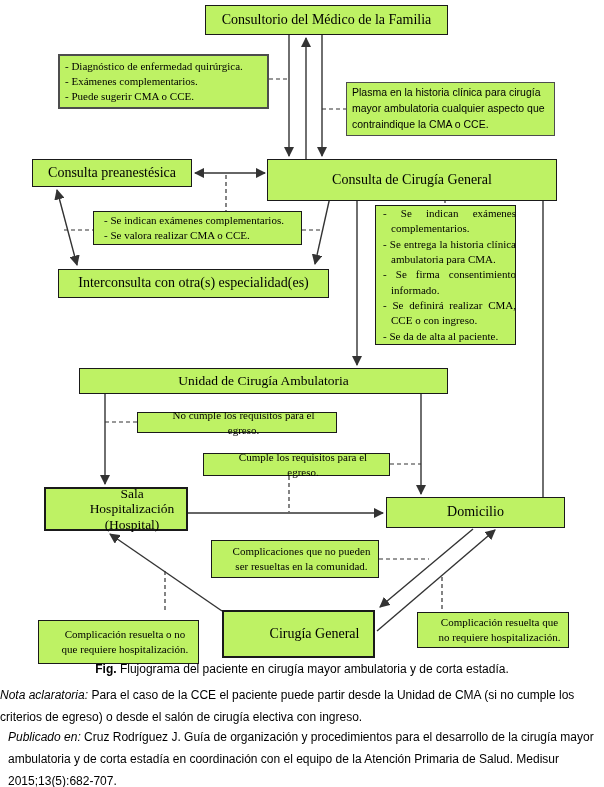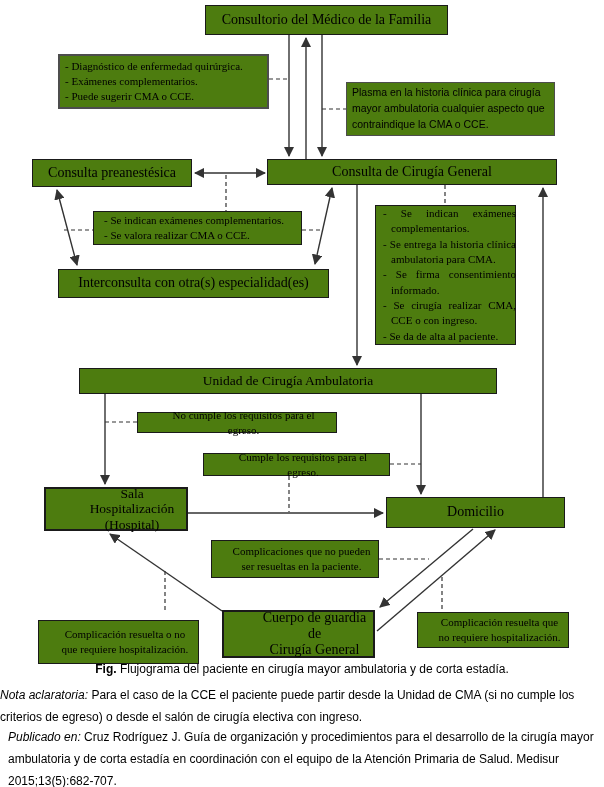--- a/index.html
+++ b/index.html
@@ -1,19 +1,19 @@
 <!DOCTYPE html>
 <html><head>
 <meta charset="utf-8">
 <style>
   html,body{margin:0;padding:0;background:#ffffff;}
   #canvas{position:relative;width:604px;height:787px;background:#ffffff;overflow:hidden;
           font-family:"Liberation Serif","DejaVu Serif",serif;color:#000;}
   #wires{position:absolute;left:0;top:0;width:604px;height:660px;}
-  .box{position:absolute;background:#4d7c0f;border:1px solid #1a1a1a;box-sizing:border-box;
+  .box{position:absolute;background:#bef264;border:1px solid #1a1a1a;box-sizing:border-box;
        display:flex;flex-direction:column;align-items:center;justify-content:center;
        text-align:center;line-height:1.15;}
   .node{font-size:14px;}
   .thick{border-width:2px;padding-left:32px;}
   .note{font-size:11px;align-items:flex-start;justify-content:center;text-align:left;
         padding:3px 5px;line-height:1.35;}
   .note.center{align-items:flex-start;text-align:center;padding-left:18px;}
   .note .ln{width:100%;}
   .hang .ln{padding-left:8px;text-indent:-8px;text-align:justify;}
   .sans{font-family:Liberation Sans, sans-serif;font-size:10.5px;line-height:1.5;}
@@ -70,43 +70,42 @@
   </svg>
 
   <div class="box node" style="left:205px;top:5px;width:243px;height:30px;">
     <span>Consultorio del Médico de la Familia</span>
   </div>
 
   <div class="box node" style="left:32px;top:159px;width:160px;height:28px;">
     <span>Consulta preanestésica</span>
   </div>
 
-  <div class="box node" style="left:267px;top:159px;width:290px;height:26px;">
+  <div class="box node" style="left:267px;top:159px;width:290px;height:42px;">
     <span>Consulta de Cirugía General</span>
   </div>
 
   <div class="box node" style="left:58px;top:269px;width:271px;height:29px;">
     <span>Interconsulta con otra(s) especialidad(es)</span>
   </div>
 
-  <div class="box node" style="left:79px;top:368px;width:418px;height:26px;font-size:13.5px;">
+  <div class="box node" style="left:79px;top:368px;width:369px;height:26px;font-size:13.5px;">
     <span>Unidad de Cirugía Ambulatoria</span>
   </div>
 
   <div class="box node thick" style="left:44px;top:487px;width:144px;height:44px;font-size:13.5px;">
     <span>Sala Hospitalización</span>
     <span>(Hospital)</span>
   </div>
 
   <div class="box node" style="left:386px;top:497px;width:179px;height:31px;">
     <span>Domicilio</span>
   </div>
 
   <div class="box node thick" style="left:222px;top:610px;width:153px;height:48px;">
-    <span>Cuerpo de guardia de</span>
     <span>Cirugía General</span>
   </div>
 
   <div class="box note thick graybrd" style="left:58px;top:54px;width:211px;height:55px;">
     <div class="ln">- Diagnóstico de enfermedad quirúrgica.</div>
     <div class="ln">- Exámenes complementarios.</div>
     <div class="ln">- Puede sugerir CMA o CCE.</div>
   </div>
 
   <div class="box note sans graybrd" style="left:346px;top:82px;width:209px;height:54px;">
@@ -115,34 +114,34 @@
 
   <div class="box note" style="left:93px;top:211px;width:209px;height:34px;padding-left:10px;">
     <div class="ln">- Se indican exámenes complementarios.</div>
     <div class="ln">- Se valora realizar CMA o CCE.</div>
   </div>
 
   <div class="box note hang" style="left:375px;top:205px;width:141px;height:140px;padding:4px 7px;line-height:1.4;">
     <div class="ln">- Se indican exámenes complementarios.</div>
     <div class="ln">- Se entrega la historia clínica ambulatoria para CMA.</div>
     <div class="ln">- Se firma consentimiento informado.</div>
-    <div class="ln">- Se cirugía realizar CMA, CCE o con ingreso.</div>
+    <div class="ln">- Se definirá realizar CMA, CCE o con ingreso.</div>
     <div class="ln">- Se da de alta al paciente.</div>
   </div>
 
   <div class="box note center" style="left:137px;top:412px;width:200px;height:21px;">
     <div class="ln">No cumple los requisitos para el egreso.</div>
   </div>
 
   <div class="box note center" style="left:203px;top:453px;width:187px;height:23px;">
     <div class="ln">Cumple los requisitos para el egreso.</div>
   </div>
 
   <div class="box note center" style="left:211px;top:540px;width:168px;height:38px;">
-    <div class="ln">Complicaciones que no pueden ser resueltas en la paciente.</div>
+    <div class="ln">Complicaciones que no pueden ser resueltas en la comunidad.</div>
   </div>
 
   <div class="box note center" style="left:38px;top:620px;width:161px;height:44px;">
     <div class="ln">Complicación resuelta o no que requiere hospitalización.</div>
   </div>
 
   <div class="box note center" style="left:417px;top:612px;width:152px;height:36px;">
     <div class="ln">Complicación resuelta que no requiere hospitalización.</div>
   </div>
 

